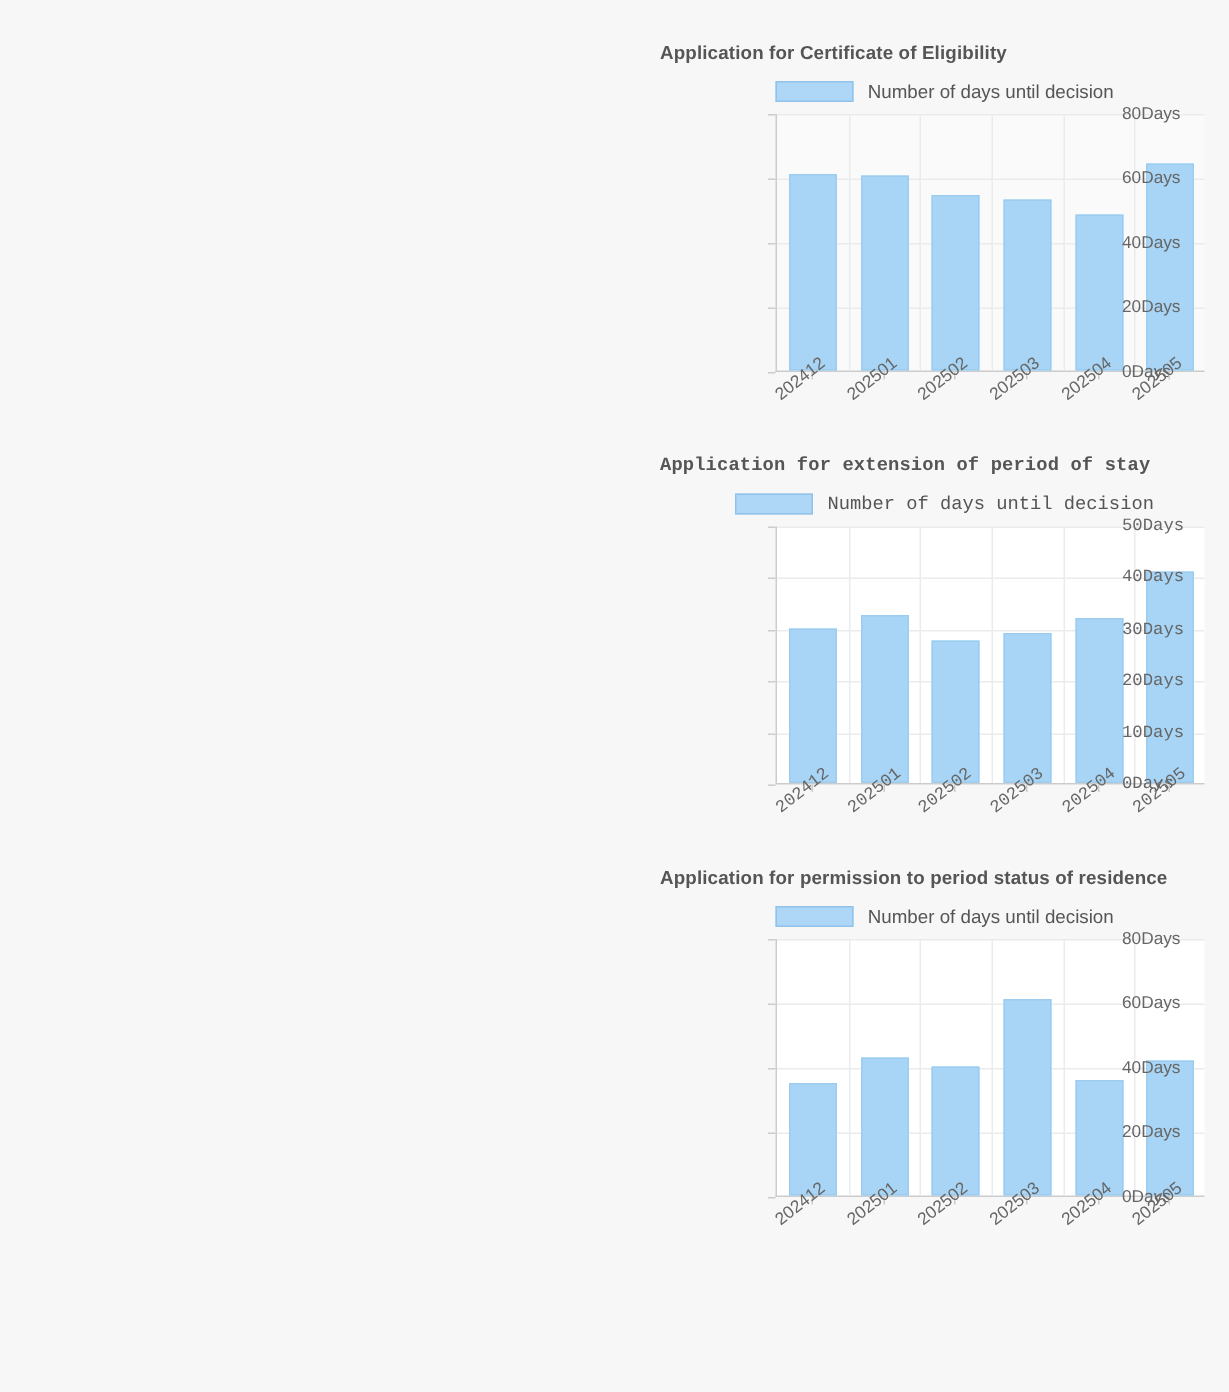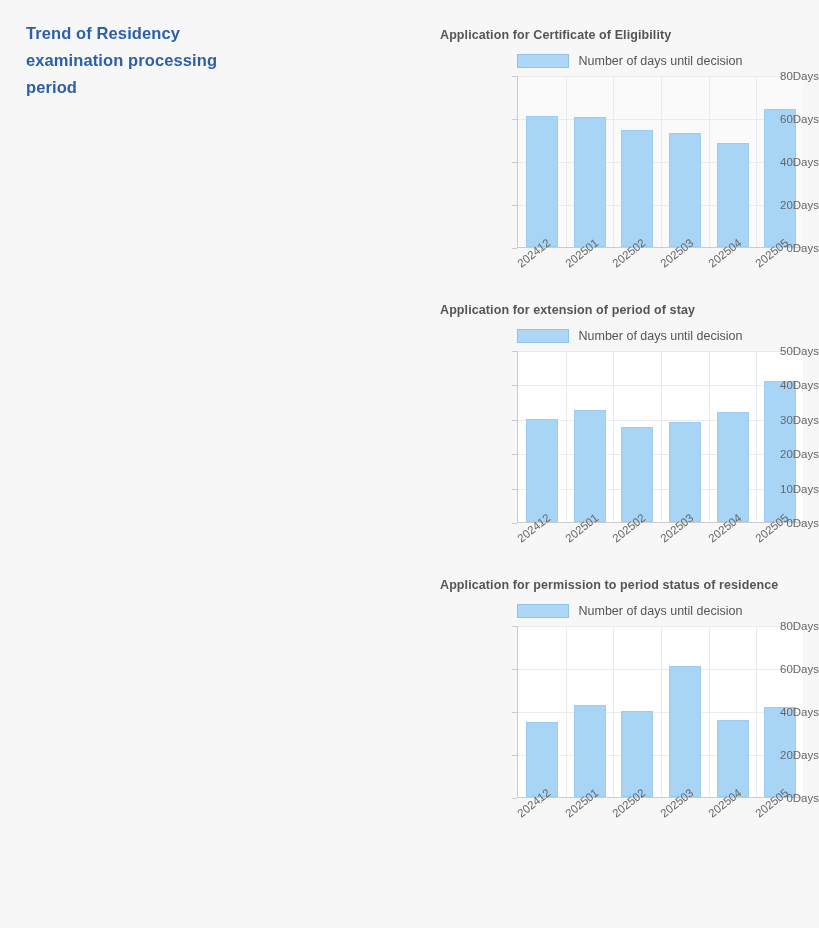--- a/index.html
+++ b/index.html
@@ -88,21 +88,20 @@
   }
   .bar {
     position: absolute;
     bottom: 0;
     background: #a8d5f5;
     border: 1px solid #9ccdf0;
   }
   .ytick {
     position: absolute;
     right: 0;
-    text-align: right;
     font-size: 11.5px;
     color: #666666;
     white-space: nowrap;
     transform: translateY(-50%);
   }
   .ytick-line {
     position: absolute;
     width: 5px;
     border-top: 1px solid #cccccc;
   }
@@ -118,21 +117,20 @@
     position: absolute;
     height: 5px;
     border-left: 1px solid #cccccc;
   }
 </style>
 </head>
 <body>
 
 <div class="page">
 
-  <div class="page-title">Trend of Residency examination processing period</div>
 
   <div class="charts-column">
 
     <div class="chart-block" id="chart-0" style="margin-top:28px;">
       <div class="chart-title">Application for Certificate of Eligibility</div>
       <div class="legend">
         <span class="legend-swatch"></span>
         <span class="legend-label">Number of days until decision</span>
       </div>
       <div class="plot-wrap" style="height:205px;">
@@ -171,21 +169,21 @@
           <div class="xtick" style="left: 170.167px; top: 192px;">202502</div>
           <div class="xtick-mark" style="left: 243.833px; top: 180px;"></div>
           <div class="xtick" style="left: 217.833px; top: 192px;">202503</div>
           <div class="xtick-mark" style="left: 291.5px; top: 180px;"></div>
           <div class="xtick" style="left: 265.5px; top: 192px;">202504</div>
           <div class="xtick-mark" style="left: 339.167px; top: 180px;"></div>
           <div class="xtick" style="left: 313.167px; top: 192px;">202505</div>
         </div>
     </div>
 
-    <div class="chart-block" id="chart-1" style="margin-top:30px;">
+    <div class="chart-block" id="chart-1" style="margin-top:30px;font-family:Liberation Mono, monospace;">
       <div class="chart-title">Application for extension of period of stay</div>
       <div class="legend">
         <span class="legend-swatch"></span>
         <span class="legend-label">Number of days until decision</span>
       </div>
       <div class="plot-wrap" style="height:205px;">
           <div class="plot-area" style="left: 77px; top: 8px; width: 286px; height: 172px;">
             <div class="gridline" style="top: 137.6px;"></div>
             <div class="gridline" style="top: 103.2px;"></div>
             <div class="gridline" style="top: 68.8px;"></div>

